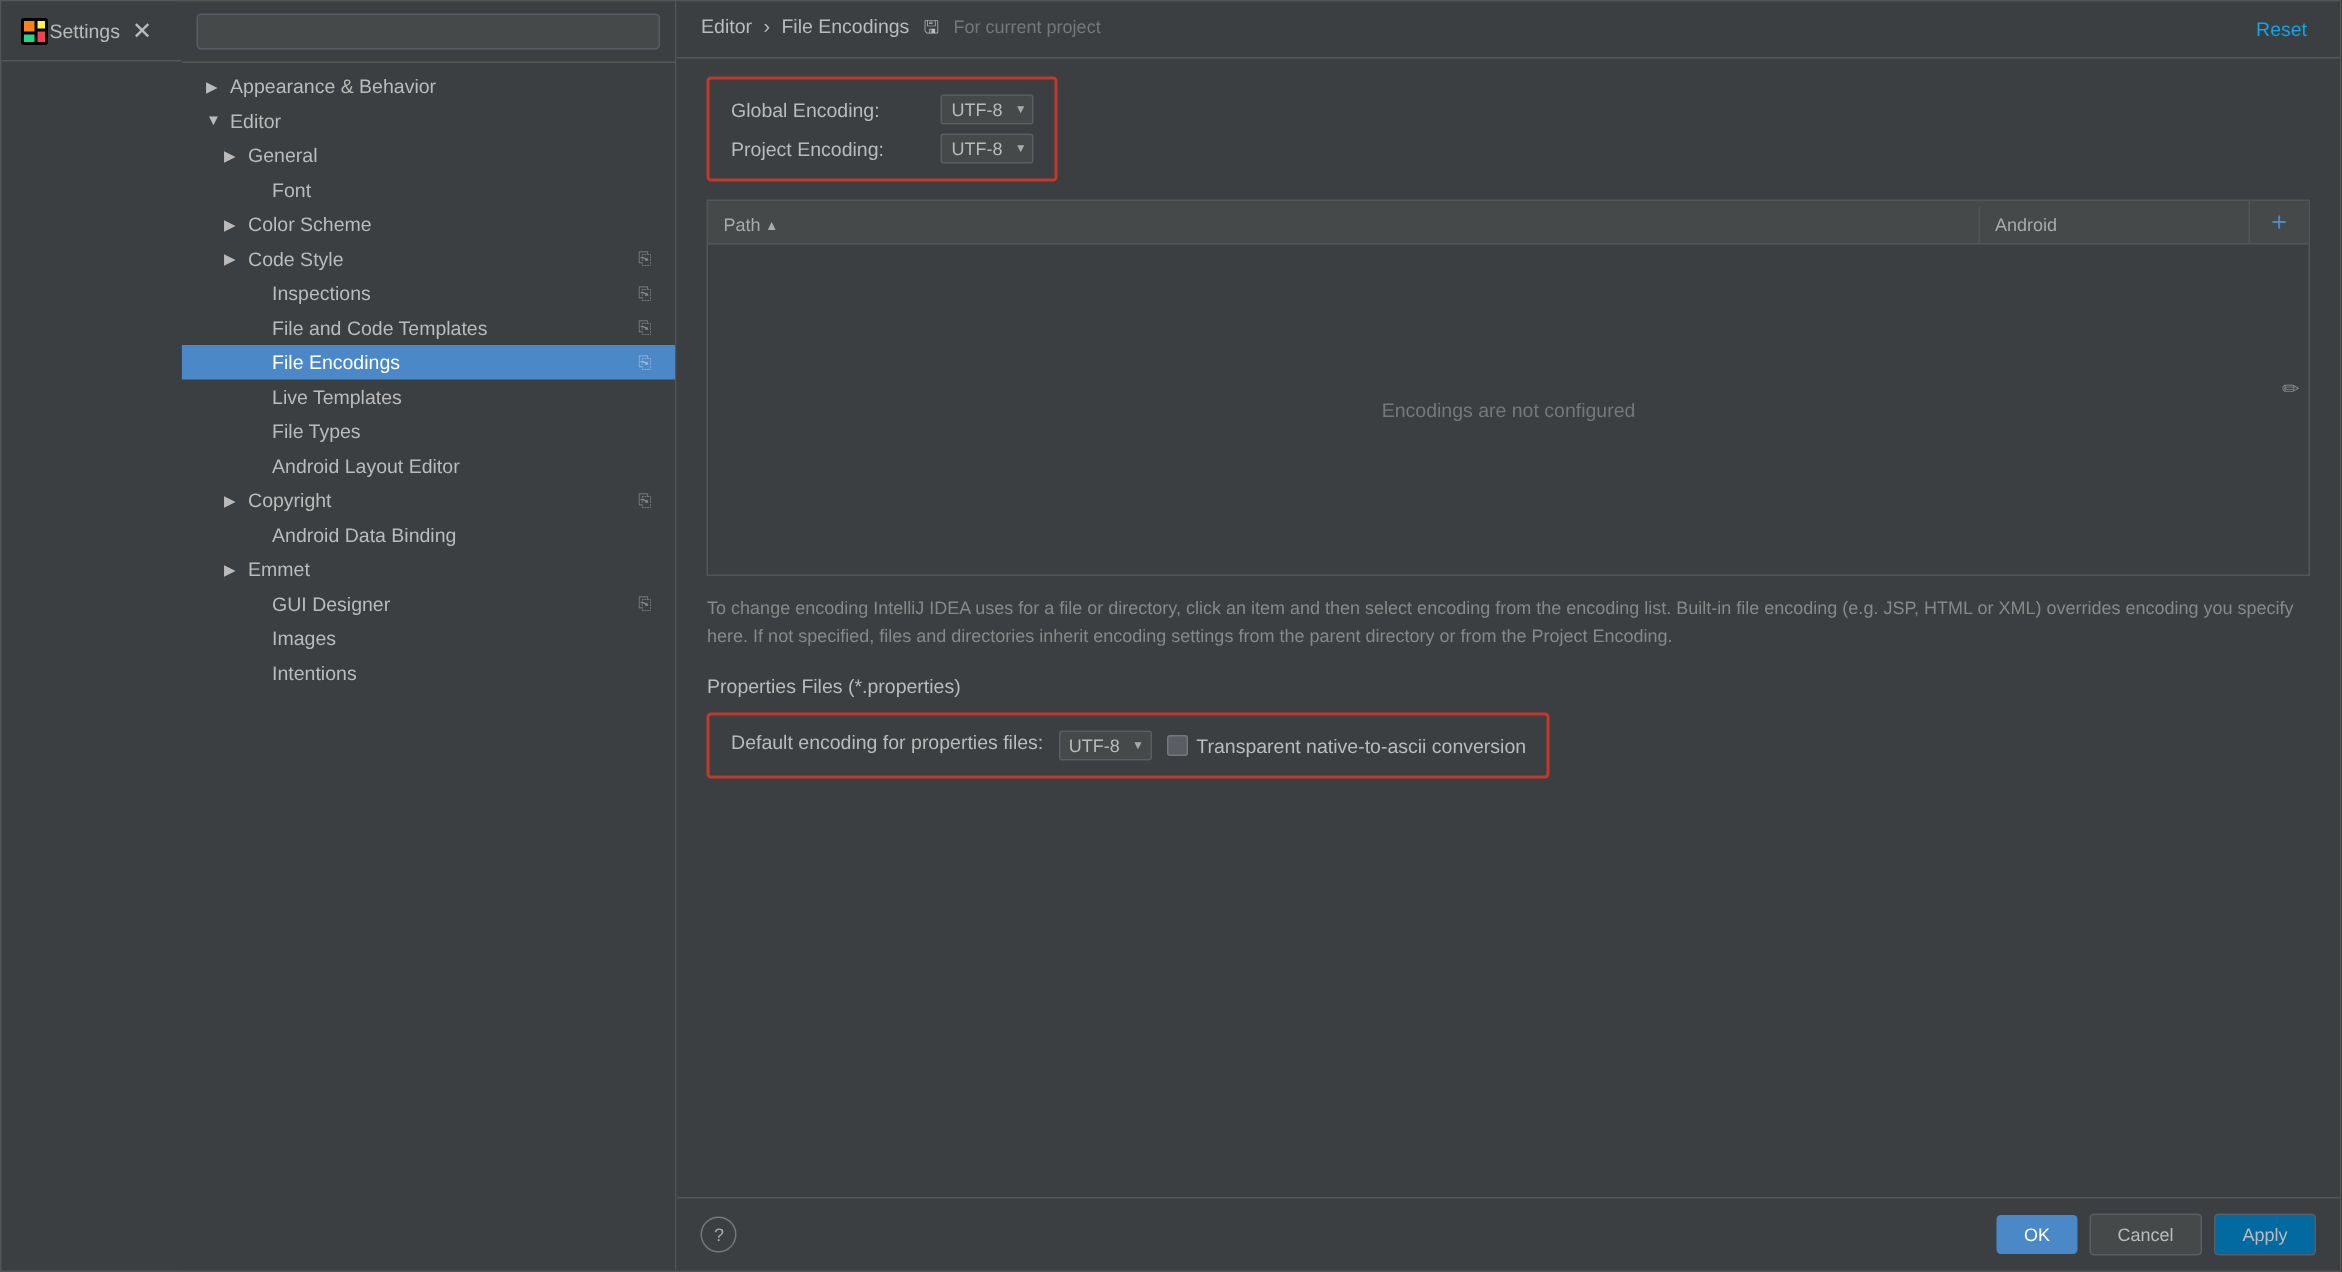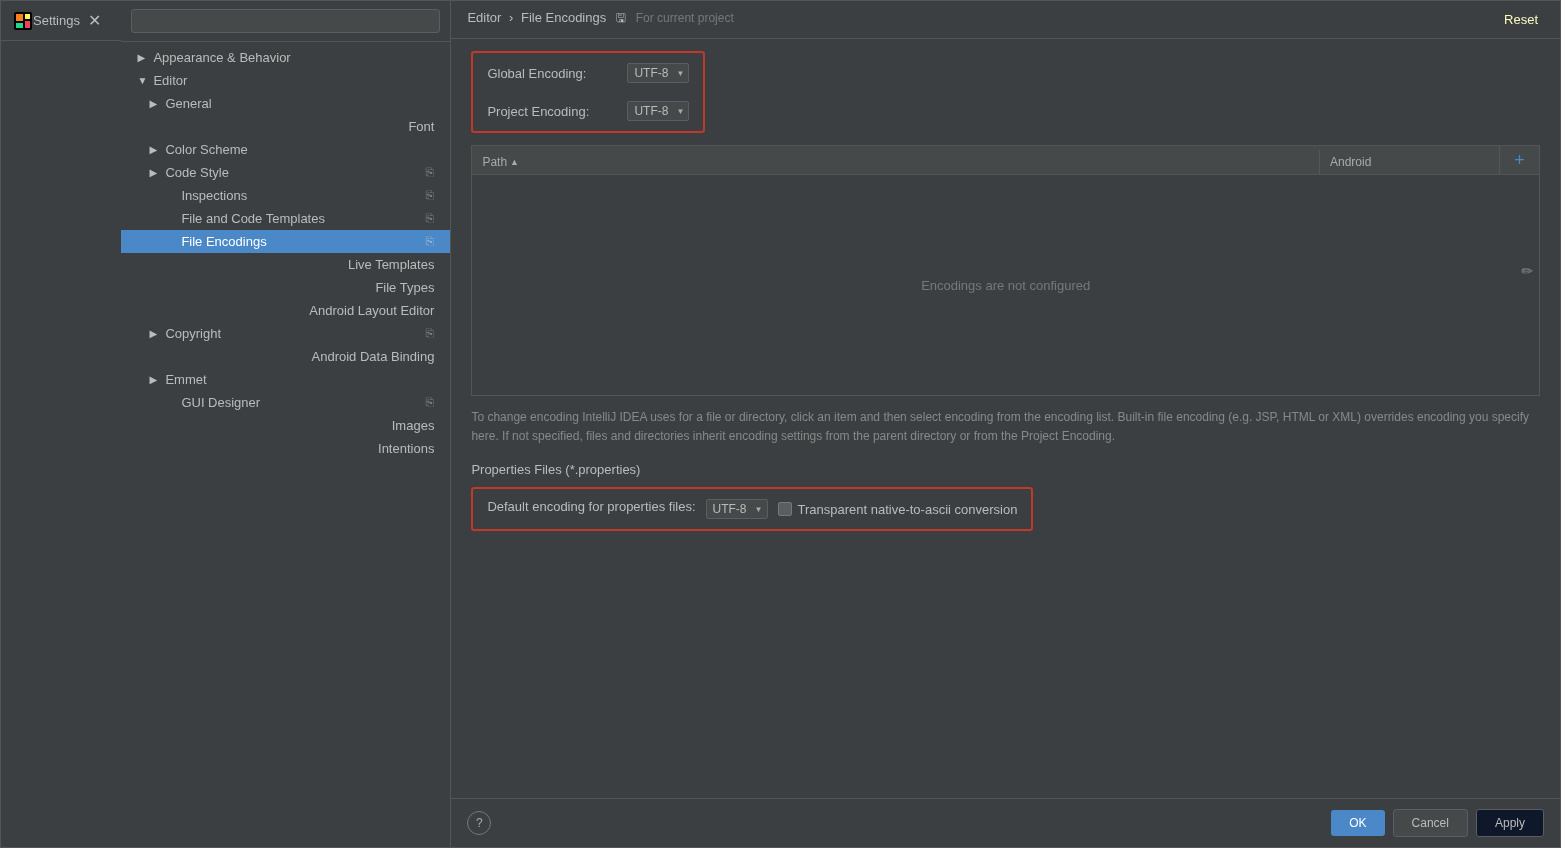--- a/index.html
+++ b/index.html
@@ -86,21 +86,21 @@
       font-size: 10px;
       width: 12px;
       display: inline-block;
     }
     .nav-item .icon-copy {
       margin-left: auto;
       font-size: 11px;
       opacity: 0.6;
     }
     .nav-item-indent1 { padding-left: 28px; }
-    .nav-item-indent2 { padding-left: 44px; justify-content: flex-end; }
+    .nav-item-indent2 { padding-left: 44px; }
     
     .right-panel {
       flex: 1;
       display: flex;
       flex-direction: column;
       background: #3c3f41;
       overflow: hidden;
     }
     .panel-header {
       display: flex;
@@ -114,21 +114,21 @@
       color: #bbbbbb;
       flex: 1;
     }
     .panel-breadcrumb .separator { margin: 0 4px; }
     .panel-breadcrumb .sub-info {
       color: #777;
       font-size: 12px;
       margin-left: 6px;
     }
     .reset-btn {
-      color: #fef9c3;
+      color: #0ea5e9;
       cursor: pointer;
       font-size: 13px;
       background: none;
       border: none;
       padding: 2px 6px;
     }
     .panel-body {
       flex: 1;
       overflow-y: auto;
       padding: 12px 20px;
@@ -138,21 +138,21 @@
       border: 2px solid #c0392b;
       border-radius: 3px;
       padding: 10px 14px;
       margin-bottom: 12px;
       display: inline-block;
       background: #3c3f41;
     }
     .encoding-row {
       display: flex;
       align-items: center;
-      margin-bottom: 18px;
+      margin-bottom: 6px;
     }
     .encoding-row:last-child { margin-bottom: 0; }
     .encoding-label {
       width: 140px;
       color: #bbbbbb;
       font-size: 13px;
     }
     .encoding-select {
       background: #45494a;
       border: 1px solid #5a5d63;
@@ -308,21 +308,21 @@
     .btn-ok {
       background: #4a88c7;
       color: #fff;
     }
     .btn-cancel {
       background: #45494a;
       color: #bbbbbb;
       border: 1px solid #5a5d63;
     }
     .btn-apply {
-      background: #0f172a;
+      background: #0369a1;
       color: #bbbbbb;
       border: 1px solid #5a5d63;
       text-align: right;
     }
     
     .logo-box {
       width: 20px;
       height: 20px;
       display: flex;
       align-items: center;

